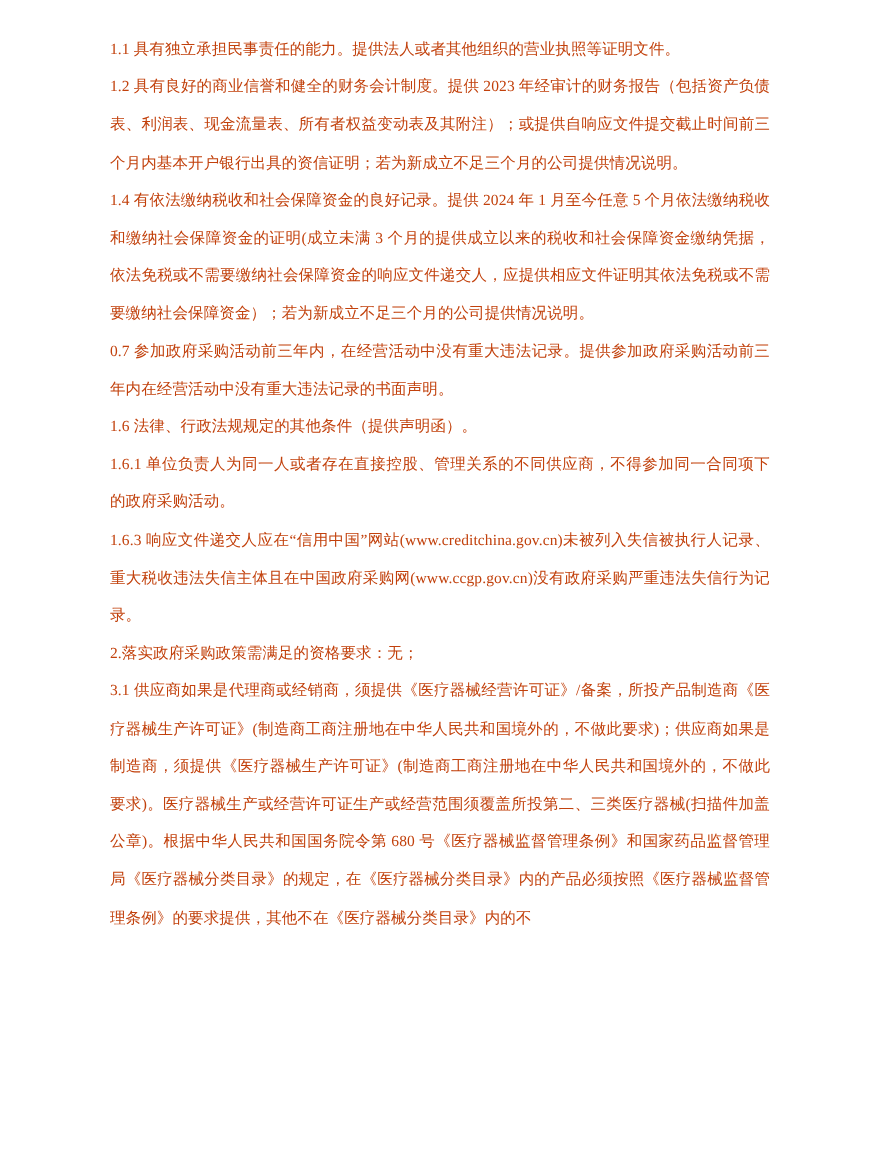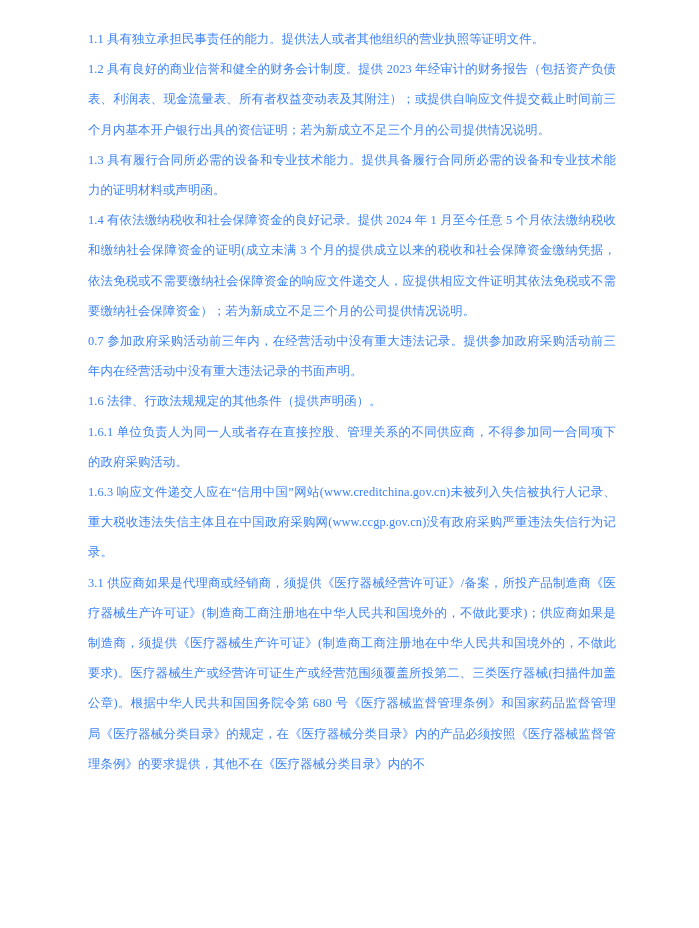--- a/index.html
+++ b/index.html
@@ -15,38 +15,38 @@
     overflow: hidden;
     font-family: "Liberation Serif", "DejaVu Serif", serif;
   }
   .doc-body {
     position: absolute;
     left: 88px;
     top: 24px;
     width: 528px;
   }
   .para {
-    color: #3b82f6;
+    color: #c2410c;
     font-size: 12.4px;
     line-height: 30.2px;
     text-align: justify;
     text-justify: inter-ideograph;
     margin: 0 0 0 0;
     letter-spacing: 0.1px;
     font-family: "Liberation Serif", "DejaVu Serif", serif;
   }
 </style>
 </head>
 <body>
 
 <div class="page">
   <div class="doc-body">
     <p class="para">1.1 具有独立承担民事责任的能力。提供法人或者其他组织的营业执照等证明文件。</p>
     <p class="para">1.2 具有良好的商业信誉和健全的财务会计制度。提供 2023 年经审计的财务报告（包括资产负债表、利润表、现金流量表、所有者权益变动表及其附注）；或提供自响应文件提交截止时间前三个月内基本开户银行出具的资信证明；若为新成立不足三个月的公司提供情况说明。</p>
-    <p class="para">1.3 具有履行合同所必需的设备和专业技术能力。提供具备履行合同所必需的设备和专业技术能力的证明材料或声明函。</p>
     <p class="para">1.4 有依法缴纳税收和社会保障资金的良好记录。提供 2024 年 1 月至今任意 5 个月依法缴纳税收和缴纳社会保障资金的证明(成立未满 3 个月的提供成立以来的税收和社会保障资金缴纳凭据，依法免税或不需要缴纳社会保障资金的响应文件递交人，应提供相应文件证明其依法免税或不需要缴纳社会保障资金）；若为新成立不足三个月的公司提供情况说明。</p>
     <p class="para">0.7 参加政府采购活动前三年内，在经营活动中没有重大违法记录。提供参加政府采购活动前三年内在经营活动中没有重大违法记录的书面声明。</p>
     <p class="para">1.6 法律、行政法规规定的其他条件（提供声明函）。</p>
     <p class="para">1.6.1 单位负责人为同一人或者存在直接控股、管理关系的不同供应商，不得参加同一合同项下的政府采购活动。</p>
     <p class="para">1.6.3 响应文件递交人应在“信用中国”网站(www.creditchina.gov.cn)未被列入失信被执行人记录、重大税收违法失信主体且在中国政府采购网(www.ccgp.gov.cn)没有政府采购严重违法失信行为记录。</p>
+    <p class="para">2.落实政府采购政策需满足的资格要求：无；</p>
     <p class="para">3.1 供应商如果是代理商或经销商，须提供《医疗器械经营许可证》/备案，所投产品制造商《医疗器械生产许可证》(制造商工商注册地在中华人民共和国境外的，不做此要求)；供应商如果是制造商，须提供《医疗器械生产许可证》(制造商工商注册地在中华人民共和国境外的，不做此要求)。医疗器械生产或经营许可证生产或经营范围须覆盖所投第二、三类医疗器械(扫描件加盖公章)。根据中华人民共和国国务院令第 680 号《医疗器械监督管理条例》和国家药品监督管理局《医疗器械分类目录》的规定，在《医疗器械分类目录》内的产品必须按照《医疗器械监督管理条例》的要求提供，其他不在《医疗器械分类目录》内的不</p>
   </div>
 </div>
 
 </body></html>

